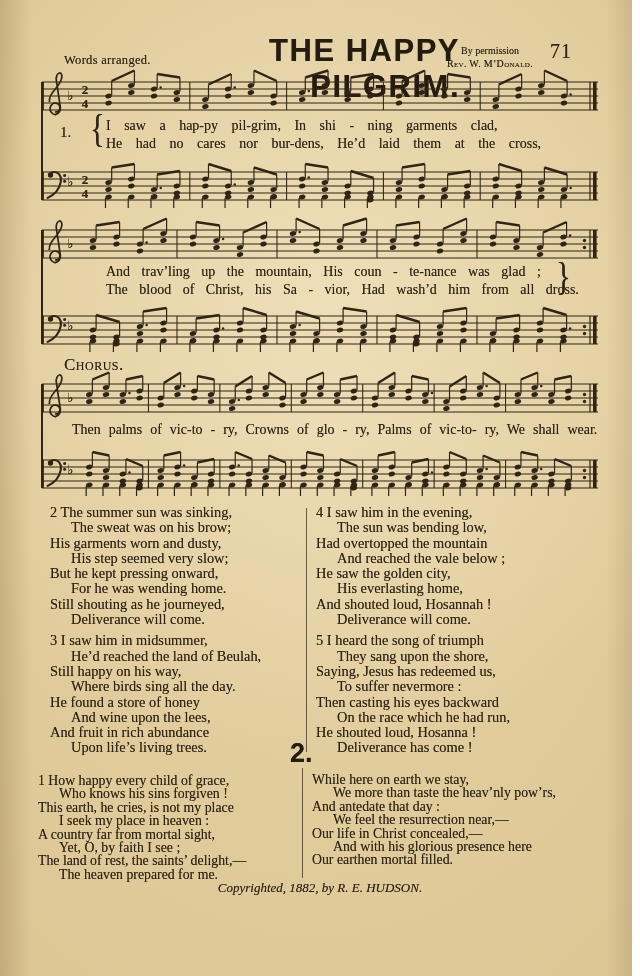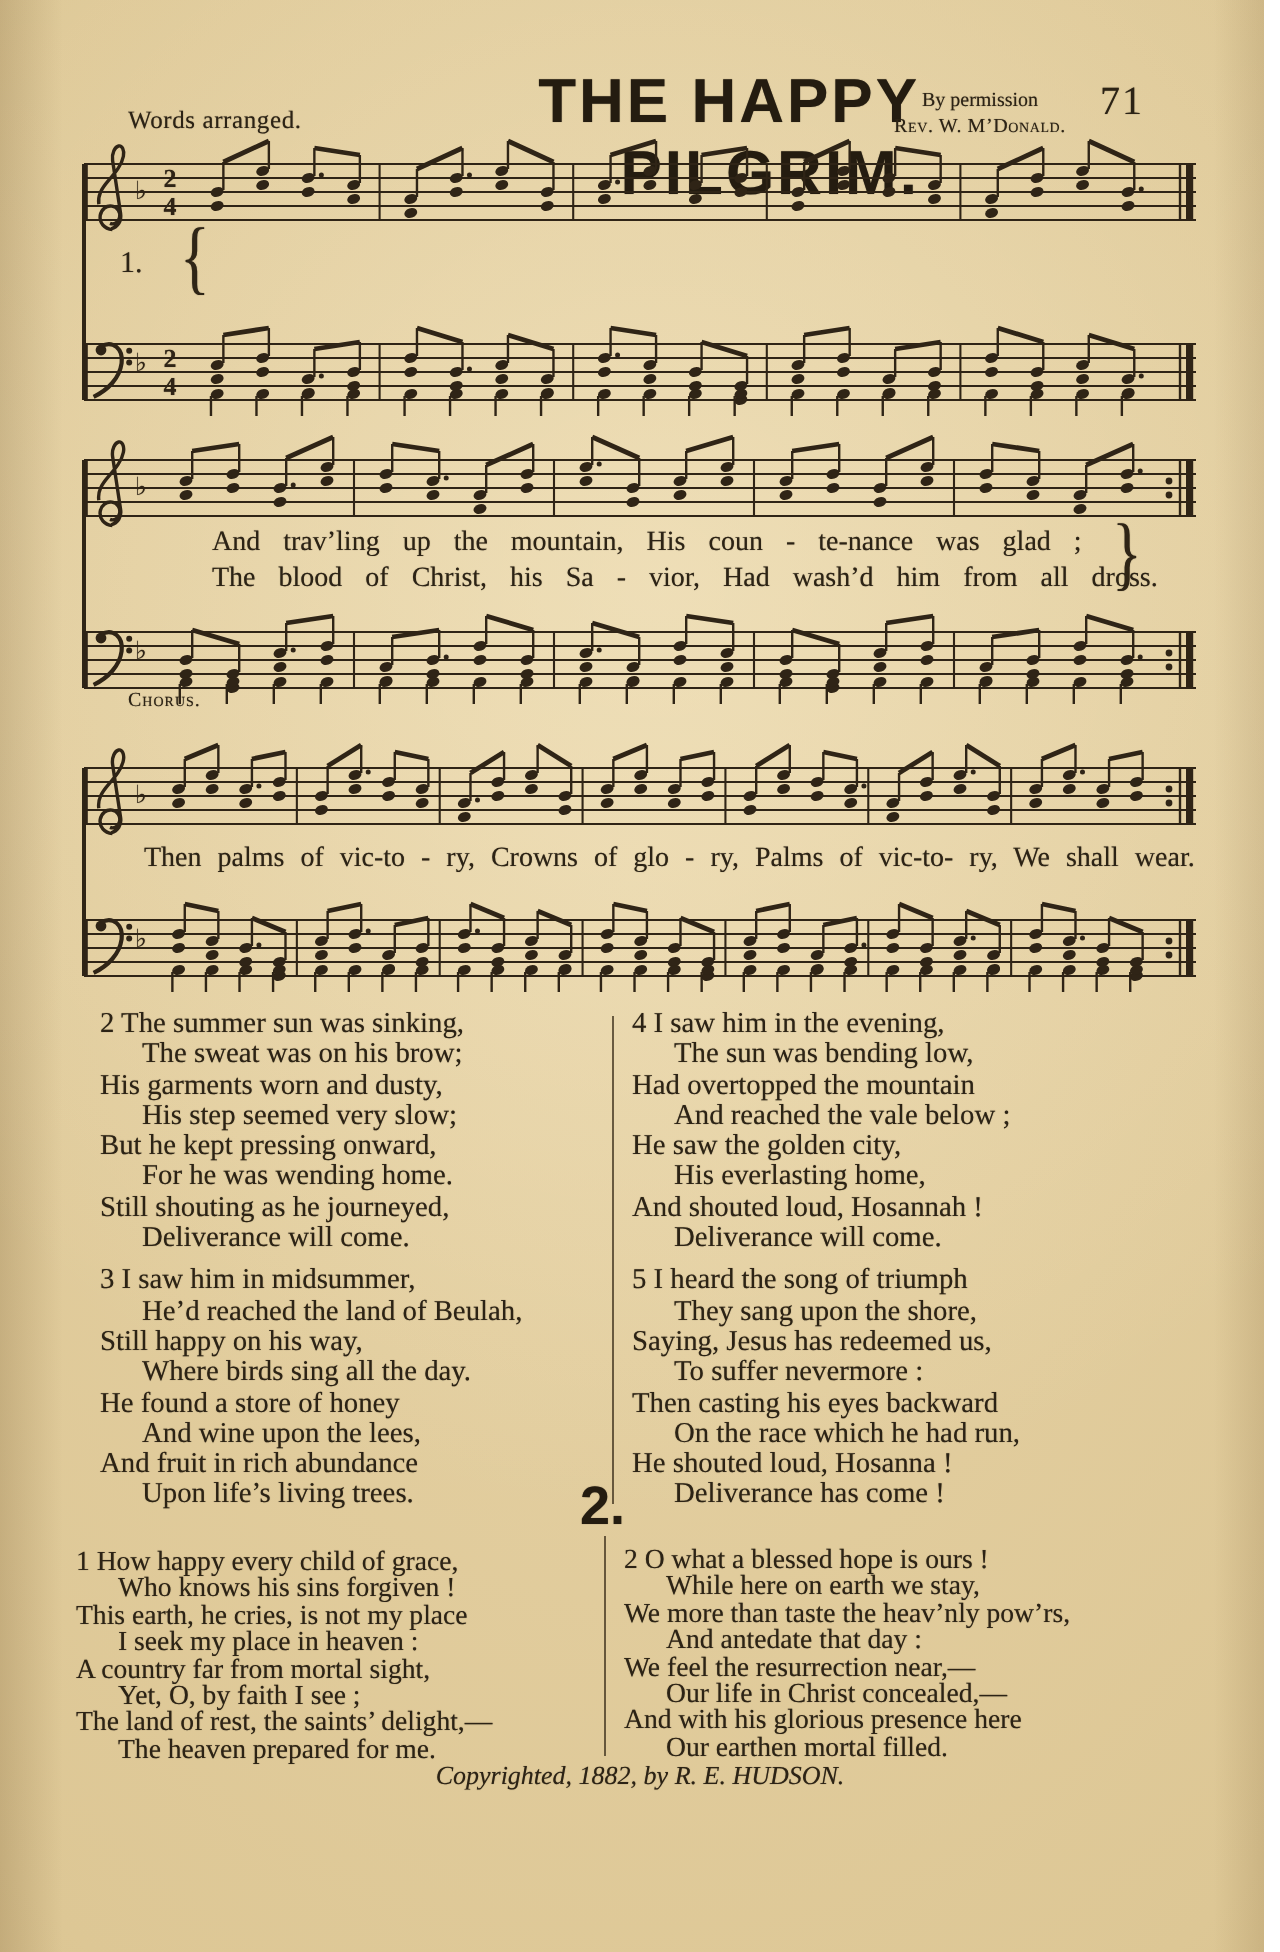--- a/index.html
+++ b/index.html
@@ -26,21 +26,21 @@
   
   svg.staff{position:absolute;left:42px;overflow:visible}
   .sysline{position:absolute;left:41px;width:2px;background:#2f2516}
   
   .vnum{left:60px;top:124px;font-size:15px}
   .brace1{left:90px;top:111px;font-size:31px;transform:scaleY(1.32);color:#2f2516}
   .brace2{left:556px;top:259px;font-size:31px;transform:scaleY(1.32);color:#2f2516}
   .lyrblock{line-height:17.5px;font-size:14px;white-space:nowrap}
   .lyr1{left:106px;top:117px;word-spacing:10px}
   .lyr2{left:106px;top:263px;word-spacing:8px}
-  .chorus-label{left:64px;top:345px;font-size:10px;font-variant:small-caps;letter-spacing:.5px}
+  .chorus-label{left:64px;top:355px;font-size:17px;font-variant:small-caps;letter-spacing:.5px}
   .lyrC{left:72px;top:421px;font-size:14px;word-spacing:4.5px;white-space:nowrap}
   
   .verse .vline{font-size:14.4px;line-height:15.3px;white-space:nowrap}
   .verse .vline:nth-child(even){padding-left:21px}
   .colL{left:50px;top:505px;width:256px}
   .colR{left:316px;top:505px;width:284px}
   .verse + .verse{margin-top:6px}
   .divider-mid{left:306px;top:508px;width:1px;height:244px;background:rgba(62,48,28,.75)}
   
   .hymn2-heading{left:290px;top:738px;font-family:"Liberation Sans",sans-serif;font-weight:bold;font-size:27px;color:#241c10}
@@ -154,20 +154,24 @@
       <ellipse cx="522.028" cy="35" rx="3.3" ry="2.4" transform="rotate(-18 522.028 35)" fill="#2f2416"></ellipse>
       <line x1="525.128" y1="27" x2="525.128" y2="13" stroke="#2f2416" stroke-width="1.2"></line>
       <circle cx="528.628" cy="26.5" r="1.25" fill="#2f2416"></circle>
       <line x1="456.884" y1="16.5" x2="479.632" y2="6" stroke="#2f2416" stroke-width="2.4"></line>
       <line x1="502.38" y1="2.5" x2="525.128" y2="13" stroke="#2f2416" stroke-width="2.4"></line>
       <line x1="548" y1="14" x2="548" y2="42" stroke="#2f2416" stroke-width="1.2"></line>
       <rect x="551" y="14" width="3.6" height="28" fill="#2f2416"></rect>
     </svg>
   <div class="abs vnum">1.</div>
   <div class="abs brace1">{</div>
+  <div class="abs lyrblock lyr1">
+    <div>I saw a hap-py pil-grim, In shi - ning garments clad,</div>
+    <div>He had no cares nor bur-dens, He’d laid them at the cross,</div>
+  </div>
   <svg class="staff" style="top:158px" width="556" height="54" viewBox="0 0 556 54">
       <line x1="0" y1="14" x2="556" y2="14" stroke="#2f2416" stroke-width="1.05"></line>
       <line x1="0" y1="21" x2="556" y2="21" stroke="#2f2416" stroke-width="1.05"></line>
       <line x1="0" y1="28" x2="556" y2="28" stroke="#2f2416" stroke-width="1.05"></line>
       <line x1="0" y1="35" x2="556" y2="35" stroke="#2f2416" stroke-width="1.05"></line>
       <line x1="0" y1="42" x2="556" y2="42" stroke="#2f2416" stroke-width="1.05"></line>
       <line x1="1" y1="14" x2="1" y2="42" stroke="#2f2416" stroke-width="1.8"></line>
       <circle cx="8.5" cy="17" r="2.7" fill="#2f2416"></circle>
       <path d="M8.5 15.2 C14.5 11.8 19.8 16.6 18.8 23.6 C17.8 31 12 37 4.8 40.4" fill="none" stroke="#2f2416" stroke-width="2.1"></path>
       <circle cx="22.6" cy="17.4" r="1.5" fill="#2f2416"></circle>
@@ -896,21 +900,20 @@
     <div class="vline">Who knows his sins forgiven !</div>
     <div class="vline">This earth, he cries, is not my place</div>
     <div class="vline">I seek my place in heaven :</div>
     <div class="vline">A country far from mortal sight,</div>
     <div class="vline">Yet, O, by faith I see ;</div>
     <div class="vline">The land of rest, the saints’ delight,—</div>
     <div class="vline">The heaven prepared for me.</div>
   </div>
 
   <div class="abs colBR verse tight">
-    <div class="vline">2 O what a blessed hope is ours !</div>
     <div class="vline">While here on earth we stay,</div>
     <div class="vline">We more than taste the heav’nly pow’rs,</div>
     <div class="vline">And antedate that day :</div>
     <div class="vline">We feel the resurrection near,—</div>
     <div class="vline">Our life in Christ concealed,—</div>
     <div class="vline">And with his glorious presence here</div>
     <div class="vline">Our earthen mortal filled.</div>
   </div>
 
   <div class="abs copyright">Copyrighted, 1882, by R. E. HUDSON.</div>

